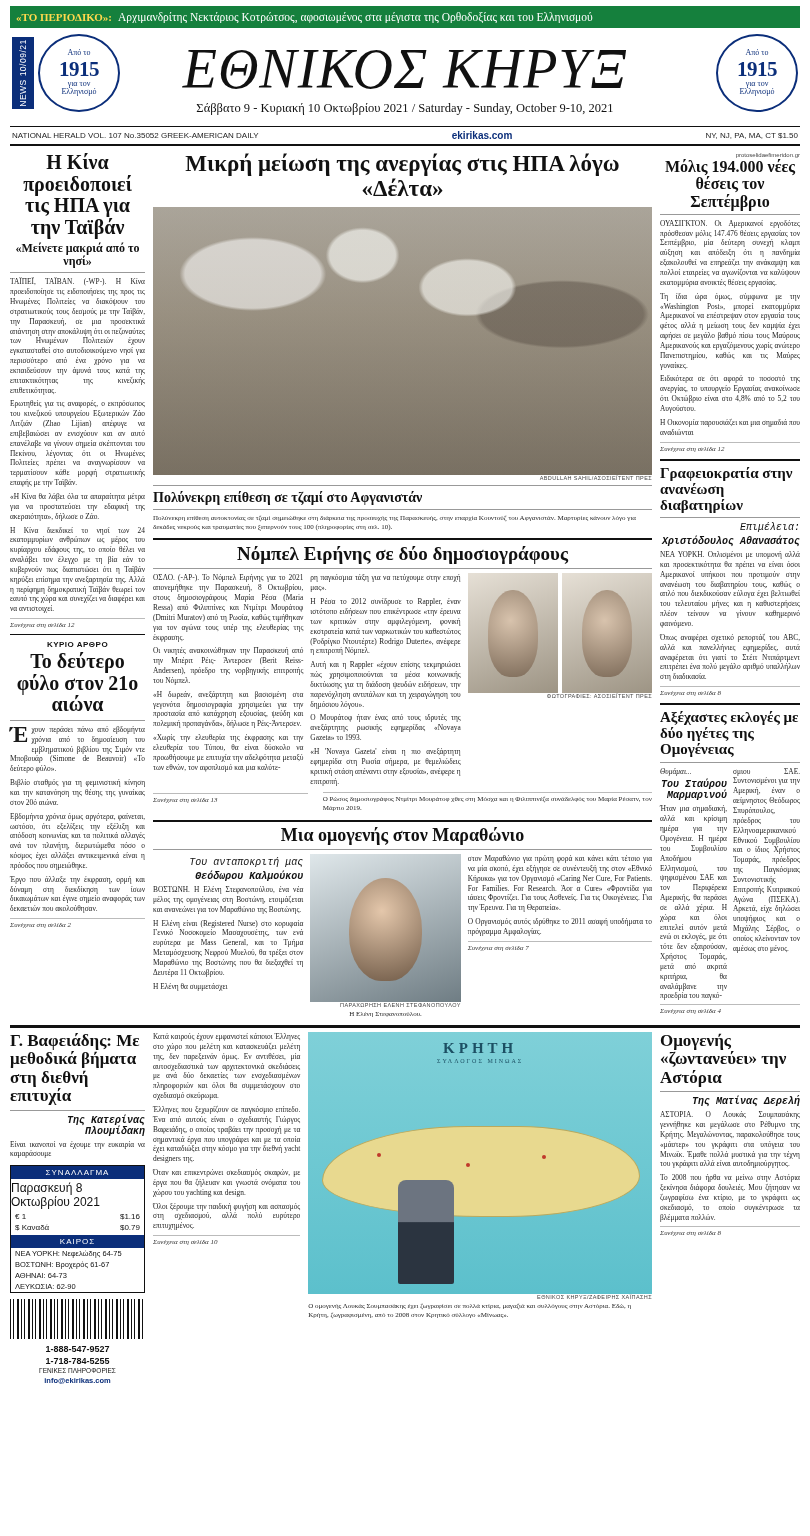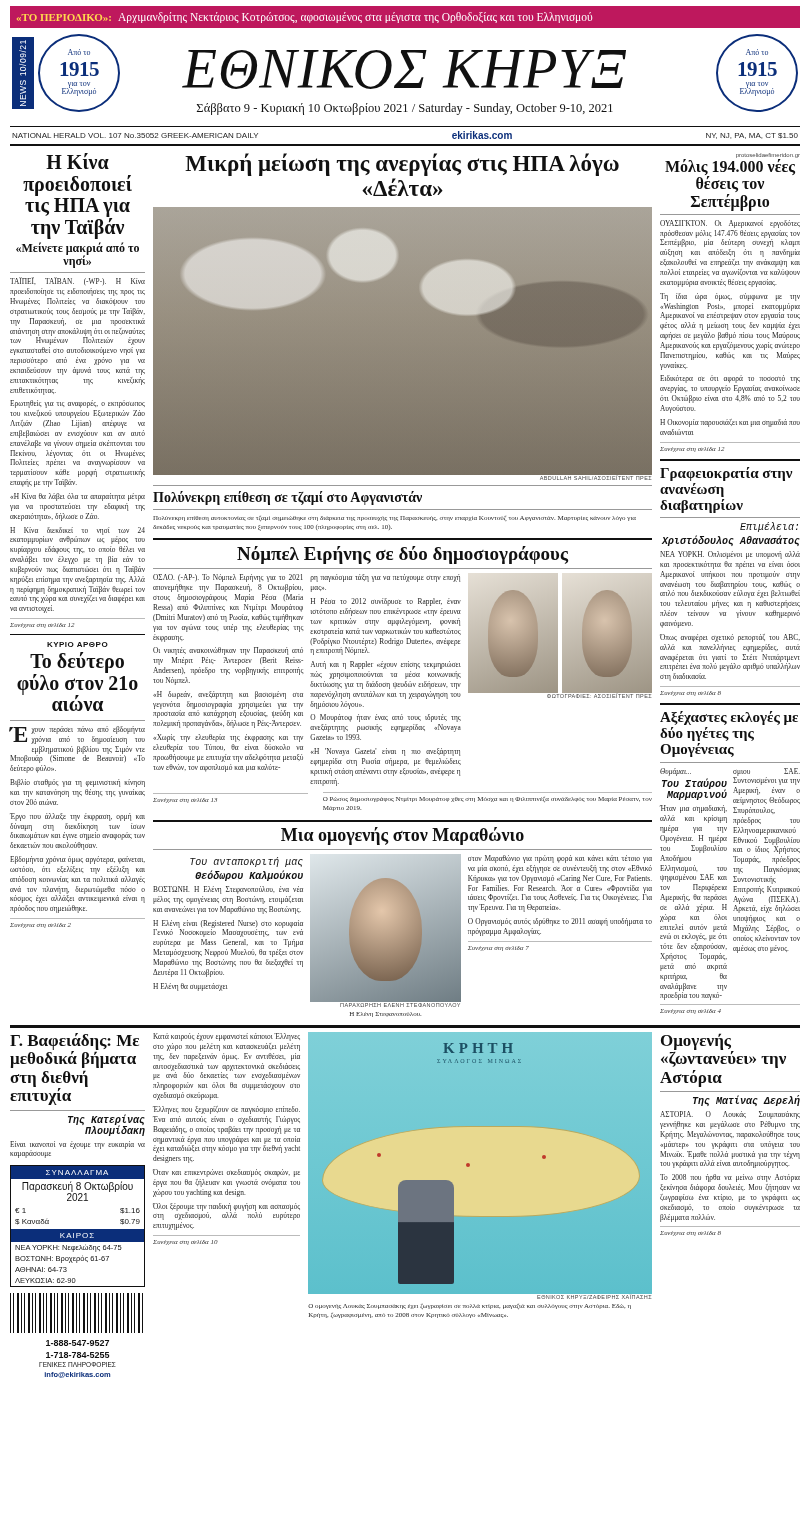--- a/index.html
+++ b/index.html
@@ -7,21 +7,21 @@
     width:810px;height:1536px;
     background:#ffffff;
     font-family:"Liberation Serif", serif;
     color:#111;
     overflow:hidden;
   }
   .page{position:relative;width:810px;height:1536px;box-sizing:border-box;padding:6px 10px 0 10px;}
 
   
   .topbar{
-    background:#be185d;color:#fff;height:22px;display:flex;align-items:center;
+    background:#15803d;color:#fff;height:22px;display:flex;align-items:center;
     padding:0 6px;font-size:11px;gap:6px;
   }
   .topbar .tag{color:#ffd84d;font-weight:bold;font-size:11px;white-space:nowrap;}
   .topbar .txt{font-size:11.5px;white-space:nowrap;overflow:hidden;}
 
   
   .masthead{position:relative;display:flex;align-items:center;justify-content:center;padding-top:6px;height:88px;}
   .mast-left{position:absolute;left:2px;top:6px;display:flex;align-items:center;gap:4px;}
   .news-vert{
     background:#0b2e7a;color:#fff;width:22px;height:72px;display:flex;align-items:center;justify-content:center;
@@ -109,21 +109,21 @@
   .map-label{position:absolute;top:8px;left:50%;transform:translateX(-50%);font-size:15px;letter-spacing:4px;color:#1c4f63;font-weight:bold;}
   .map-sub{position:absolute;top:26px;left:50%;transform:translateX(-50%);font-size:6px;letter-spacing:2px;color:#1c4f63;}
   .map-person{position:absolute;left:26%;bottom:4%;width:56px;height:104px;background:linear-gradient(180deg,#6c7480 40%,#2b3440 41%);border-radius:8px 8px 2px 2px;}
   .map-dot{position:absolute;width:4px;height:4px;background:#c0392b;border-radius:50%;}
   .center{text-align:center;}
 
   
   .util-box{border:1px solid #111;margin-top:6px;}
   .util-head{background:#0b2e7a;color:#fff;text-align:center;font-size:8px;letter-spacing:1px;padding:2px 0;font-family:"Liberation Sans",sans-serif;}
   .util-row{display:flex;justify-content:space-between;font-size:8px;padding:1px 4px;font-family:"Liberation Sans",sans-serif;}
-  .util-date{font-size:10px;text-align:center;padding:2px 0;font-family:"Liberation Sans",sans-serif;}
+  .util-date{font-size:12px;text-align:left;padding:2px 0;font-family:"Liberation Sans",sans-serif;}
   .weather-line{font-size:7.5px;padding:1px 4px;font-family:"Liberation Sans",sans-serif;}
   .barcode{height:40px;margin-top:6px;background:repeating-linear-gradient(90deg,#111 0 1px,#fff 1px 3px,#111 3px 4px,#fff 4px 7px,#111 7px 9px,#fff 9px 11px);}
   .phones{font-size:9px;font-weight:bold;font-family:"Liberation Sans",sans-serif;text-align:center;line-height:1.35;margin-top:4px;}
   .phones .sm{font-size:6.5px;font-weight:normal;}
   .phones .mail{color:#0b2e7a;font-size:7.5px;}
 
   .sect-rule{border-top:2px solid #111;margin:6px 0 4px 0;}
   .url-right{font-size:6px;text-align:right;color:#444;font-family:"Liberation Sans",sans-serif;}
 </style>
 </head>
@@ -185,22 +185,22 @@
       </div>
       <div class="jump">Συνέχεια στη σελίδα 12</div>
 
       <div class="hr"></div>
       <div class="kicker">ΚΥΡΙΟ ΑΡΘΡΟ</div>
       <div class="hl" style="font-size:20px;text-align:center;margin-top:2px;">Το δεύτερο φύλο στον 21ο αιώνα</div>
       <div class="hr-thin"></div>
       <div class="art-body">
         <p class="dropcap">Έχουν περάσει πάνω από εβδομήντα χρόνια από το δημοσίευση του εμβληματικού βιβλίου της Σιμόν ντε Μποβουάρ (Simone de Beauvoir) «Το δεύτερο φύλο».</p>
         <p>Βιβλίο σταθμός για τη φεμινιστική κίνηση και την κατανόηση της θέσης της γυναίκας στον 20ό αιώνα.</p>
+        <p>Εβδομήντα χρόνια όμως αργότερα, φαίνεται, ωστόσο, ότι εξελίξεις την εξέλιξη και απόδοση κοινωνίας και τα πολιτικά αλλαγές ανά τον πλανήτη, διερωτώμεθα πόσο ο κόσμος έχει αλλάξει αντικειμενικά είναι η πρόοδος που σημειώθηκε.</p>
         <p>Έργο που άλλαξε την έκφραση, ορμή και δύναμη στη διεκδίκηση των ίσων δικαιωμάτων και έγινε σημείο αναφοράς των δεκαετιών που ακολούθησαν.</p>
-        <p>Εβδομήντα χρόνια όμως αργότερα, φαίνεται, ωστόσο, ότι εξελίξεις την εξέλιξη και απόδοση κοινωνίας και τα πολιτικά αλλαγές ανά τον πλανήτη, διερωτώμεθα πόσο ο κόσμος έχει αλλάξει αντικειμενικά είναι η πρόοδος που σημειώθηκε.</p>
       </div>
       <div class="jump">Συνέχεια στη σελίδα 2</div>
     </div>
 
     <div class="col-mid">
       <div class="hl lead-hl">Μικρή μείωση της ανεργίας στις ΗΠΑ λόγω «Δέλτα»</div>
       <div class="photo ph1" style="margin-top:5px;"></div>
       <div class="credit">ABDULLAH SAHIL/ΑΣΟΣΙΕΪΤΕΝΤ ΠΡΕΣ</div>
       <div class="hr-thin"></div>
       <div class="hl" style="font-size:14px;">Πολύνεκρη επίθεση σε τζαμί στο Αφγανιστάν</div>

